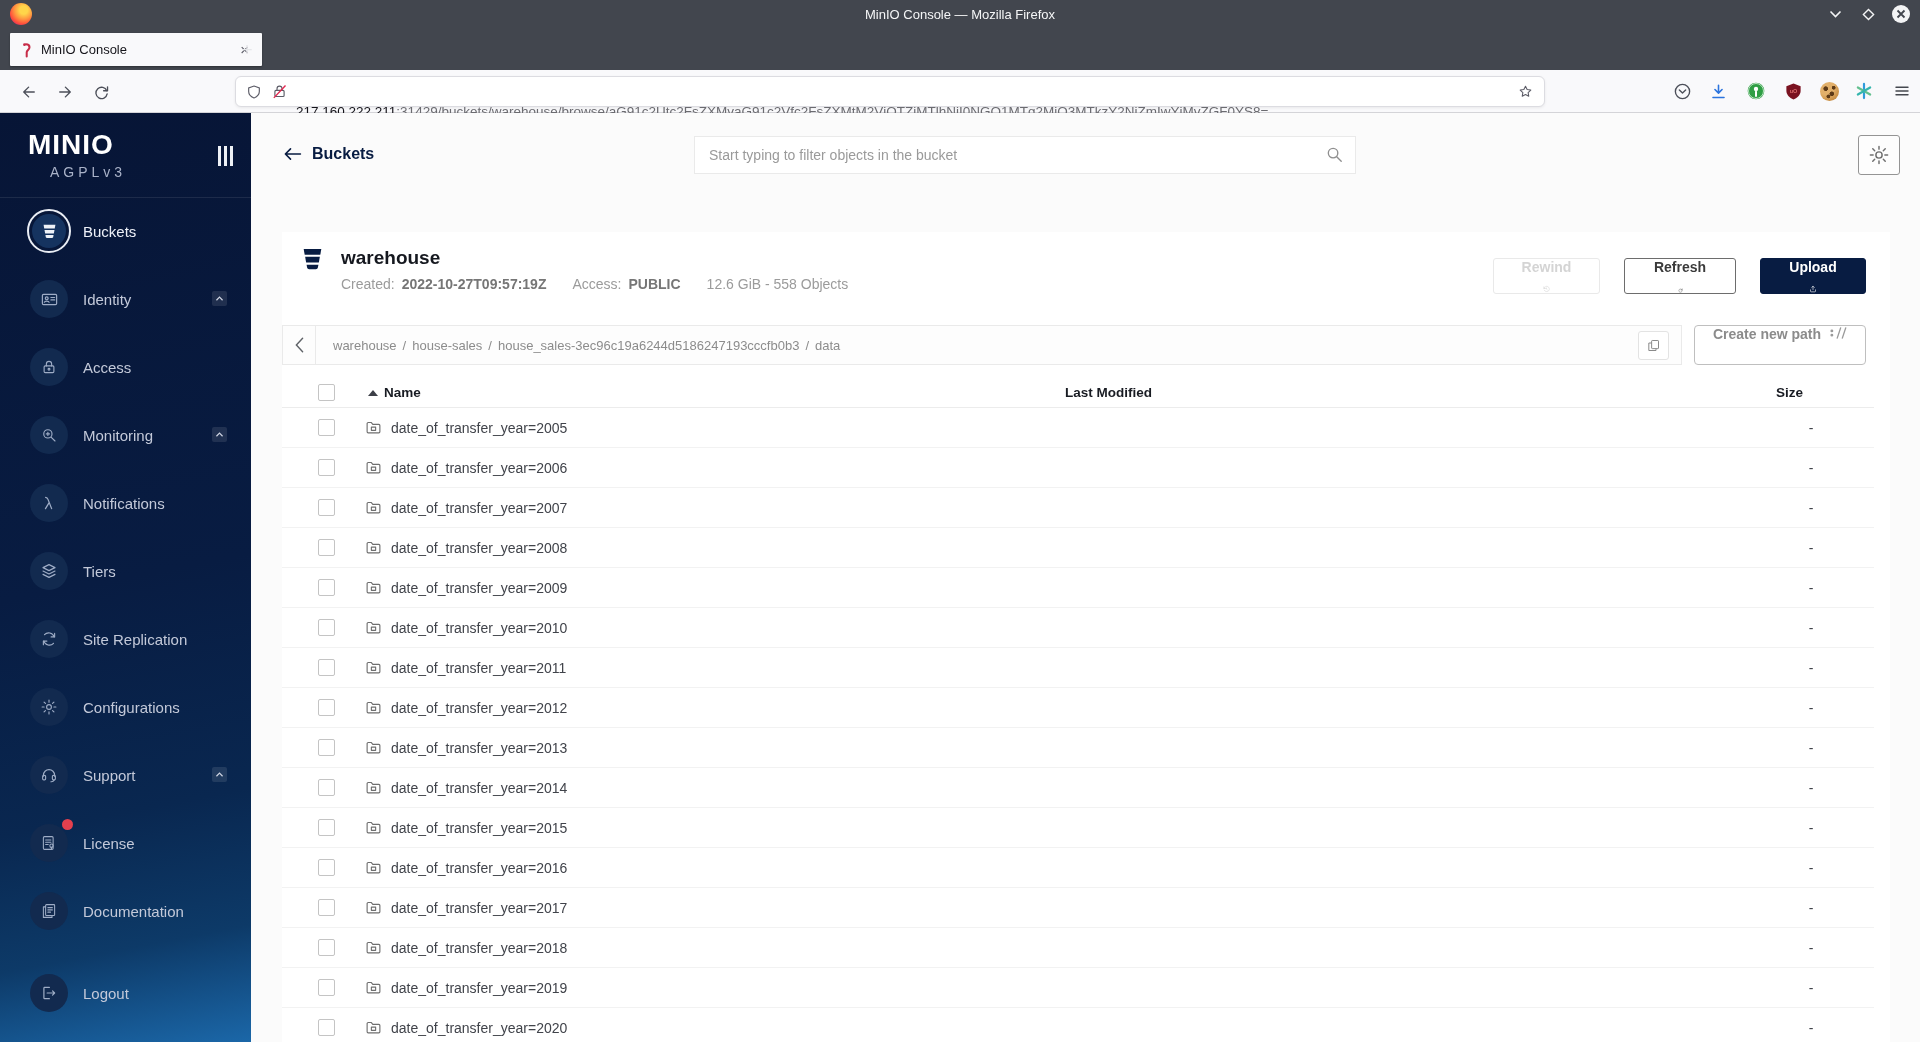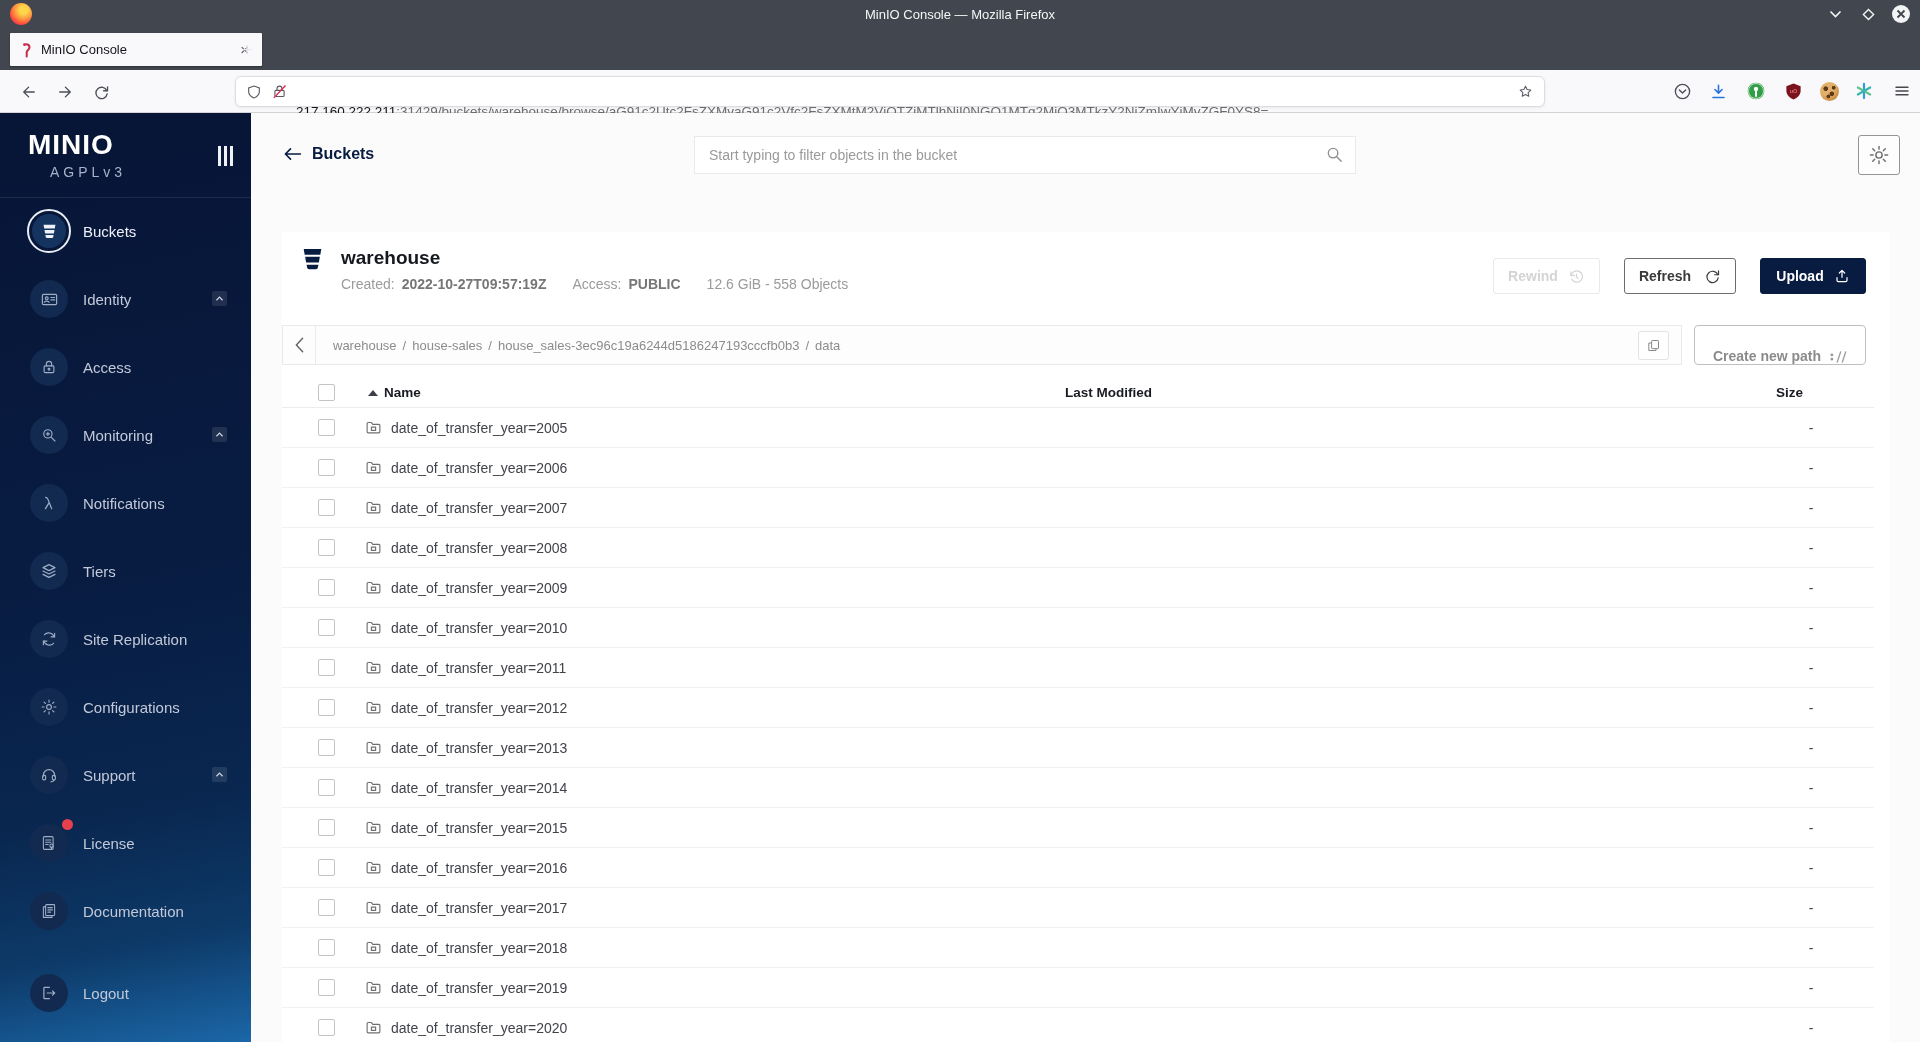--- a/index.html
+++ b/index.html
@@ -78,34 +78,34 @@
   .card { position:absolute; left:31px; top:119px; width:1608px; height:810px; background:#fff; }
 
   .b-head { position:absolute; top:15px; left:18px; right:24px; display:flex; }
   .b-text { margin-left:16px; }
   .b-title { font-size:19px; font-weight:600; color:#15181f; }
   .b-meta { margin-top:7px; font-size:14px; color:#9b9b9b; display:flex; align-items:center; }
   .b-meta b { color:#767676; font-weight:700; margin-left:7px; }
   .meta-gap { width:26px; }
   .b-actions { margin-left:auto; display:flex; gap:24px; margin-top:11px; }
   .btn { height:36px; display:flex; align-items:center; justify-content:center; gap:10px;
-    font-size:14px; font-weight:600; border-radius:3px; background:#fff; cursor:pointer; }
+    font-size:14px; font-weight:600; border-radius:3px; background:#fff; cursor:pointer;flex-direction:column; }
   .btn-rewind { width:107px; border:1px solid #e9e9e9; color:#d4d4d4; }
   .btn-refresh { width:112px; border:1px solid #6d6d6d; color:#3a3a3a;gap:13px; }
   .btn-upload { width:106px; border:1px solid #081c42; background:#081c42; color:#fff; }
 
   .path-row { position:absolute; top:93px; left:0; right:24px; height:40px; display:flex; gap:12px; }
   .crumb-bar { flex:1; position:relative; border:1px solid #eaeaea; background:#fdfdfd; display:flex; align-items:center; }
   .crumb-back { width:33px; height:100%; border-right:1px solid #eaeaea; display:flex; align-items:center; justify-content:center; cursor:pointer; }
   .crumbs { margin-left:17px; font-size:13px; color:#8c8c8c; display:flex; gap:6px; white-space:nowrap; }
   .crumb-part { cursor:pointer; }
   .copy-btn { position:absolute; right:12px; top:5px; width:31px; height:29px; border:1px solid #e3e3e3;
     border-radius:3px; background:#fff; display:flex; align-items:center; justify-content:center; }
   .create-btn { width:172px; border:1px solid #bfbfbf; border-radius:4px; background:#fff; color:#8b8b8b;
-    font-weight:600; font-size:14px; display:flex; align-items:flex-end; justify-content:center; gap:9px; cursor:pointer; }
+    font-weight:600; font-size:14px; display:flex; align-items:flex-start; justify-content:center; gap:9px; cursor:pointer; }
 
   .obj-table { position:absolute; top:146px; left:0; right:16px; bottom:0; overflow:hidden; }
   .t-head { position:relative; height:30px; display:flex; align-items:center; border-bottom:1px solid #ececec; }
   .cbx { width:17px; height:17px; border:1px solid #c4c4c4; border-radius:2px; background:#fff; flex:0 0 17px; }
   .h-cbx { margin-left:36px; }
   .sort { margin-left:33px; width:0; height:0; border-left:5px solid transparent; border-right:5px solid transparent; border-bottom:6px solid #3c3f47; }
   .h-lbl { font-size:13.5px; font-weight:700; color:#181b22; }
   .h-name { margin-left:6px; }
   .h-mod { position:absolute; left:783px; }
   .h-size { position:absolute; left:1494px; }

